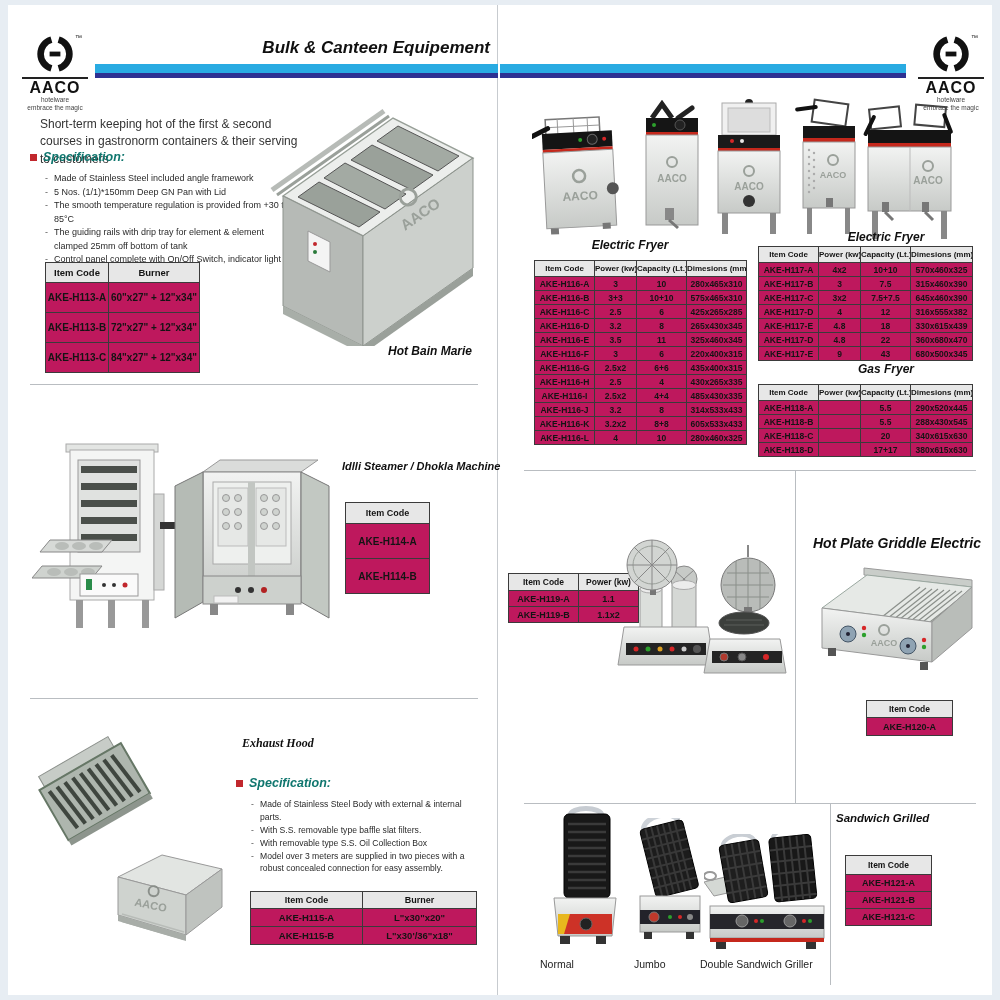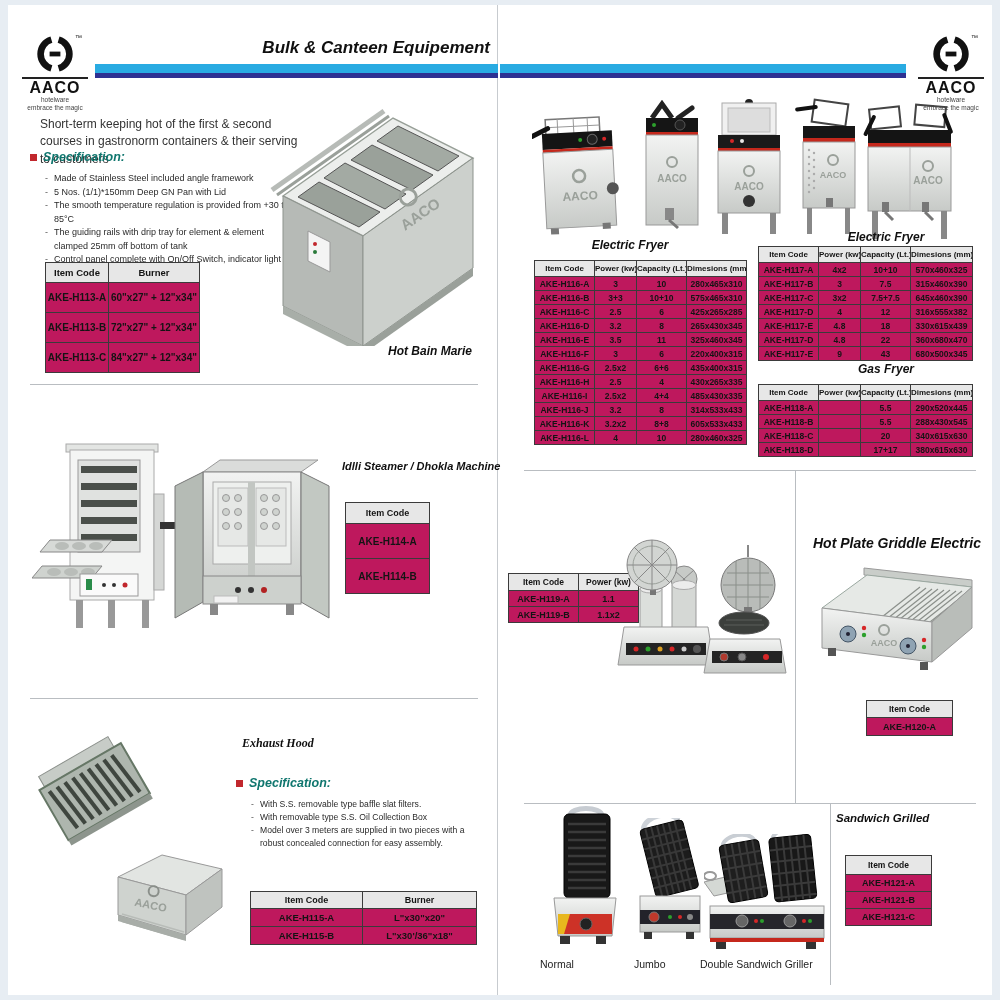--- a/index.html
+++ b/index.html
@@ -255,20 +255,21 @@
     <line x1="32" y1="78" x2="94" y2="96" stroke="#a5a9a5" stroke-width="2"></line>
     <line x1="32" y1="71" x2="94" y2="89" stroke="#b8bcb8" stroke-width="1.5"></line>
     <polygon points="28,72 96,92 96,98 28,78" fill="#a8ada8"></polygon>
   </svg>
   <div class="abs cap" style="left:242px;top:736px;font-size:12px;font-family:Liberation Serif, serif;">Exhaust Hood</div>
   <div class="abs spec-head" style="left:236px;top:776px;">
     <span class="red-sq"></span>
     <span class="spec-title">Specification:</span>
   </div>
   <div class="abs spec-list" style="left:250px;top:798px;width:232px;font-size:8.6px;">
+      <div class="spec-item">Made of Stainless Steel Body with external &amp; internal parts.</div>
       <div class="spec-item">With S.S. removable type baffle slat filters.</div>
       <div class="spec-item">With removable type S.S. Oil Collection Box</div>
       <div class="spec-item">Model over 3 meters are supplied in two pieces with a robust concealed connection for easy assembly.</div>
     </div>
   <table class="abs tbl t115" style="left:250px;top:891px;width:226px;">
     <colgroup>
         <col style="width:112px">
         <col style="width:114px">
       </colgroup>
     <thead>

